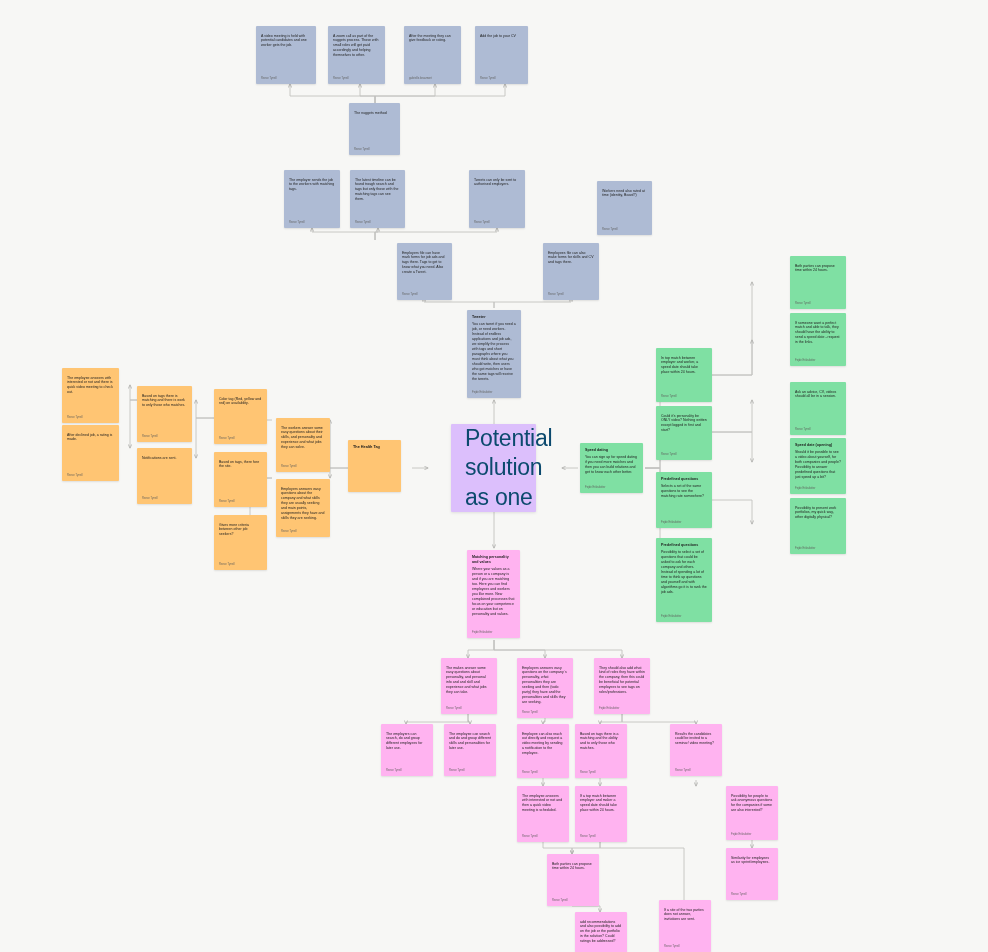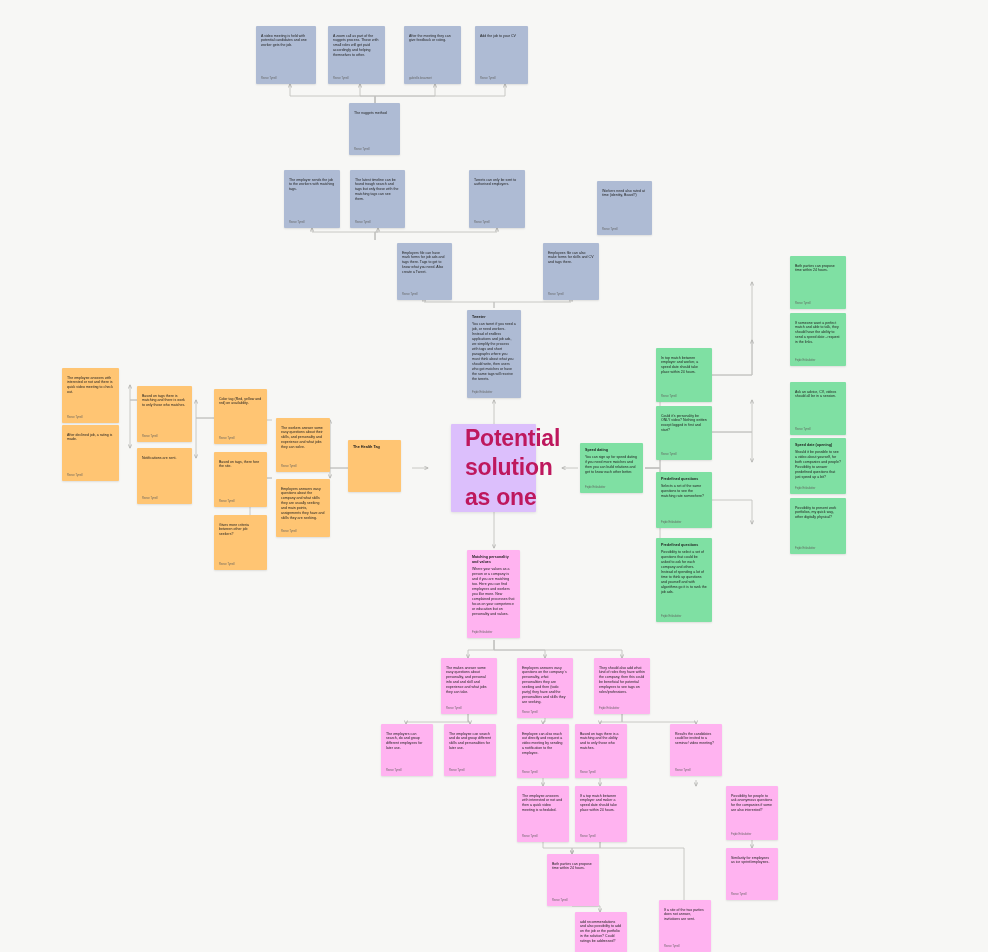--- a/index.html
+++ b/index.html
@@ -72,22 +72,22 @@
     background: #dcbffc;
     border-radius: 1px;
     padding: 16px 14px;
     display: flex;
     align-items: center;
     box-shadow: 0 1px 3px rgba(0,0,0,0.10);
   }
   .bigcard .btext {
     font-size: 23px;
     line-height: 1.28;
-    font-weight: 700;
-    color: #be185d;
+    font-weight: 400;
+    color: #0c4a6e;
     letter-spacing: -0.01em;
   }
   .labelcard {
     position: absolute;
     box-sizing: border-box;
     border-radius: 1px;
     padding: 5px;
     box-shadow: 0 1px 2px rgba(0,0,0,0.10);
   }
   .labelcard .ltext {

